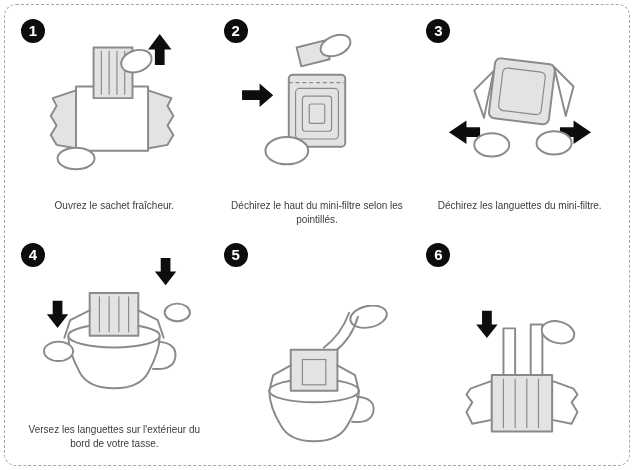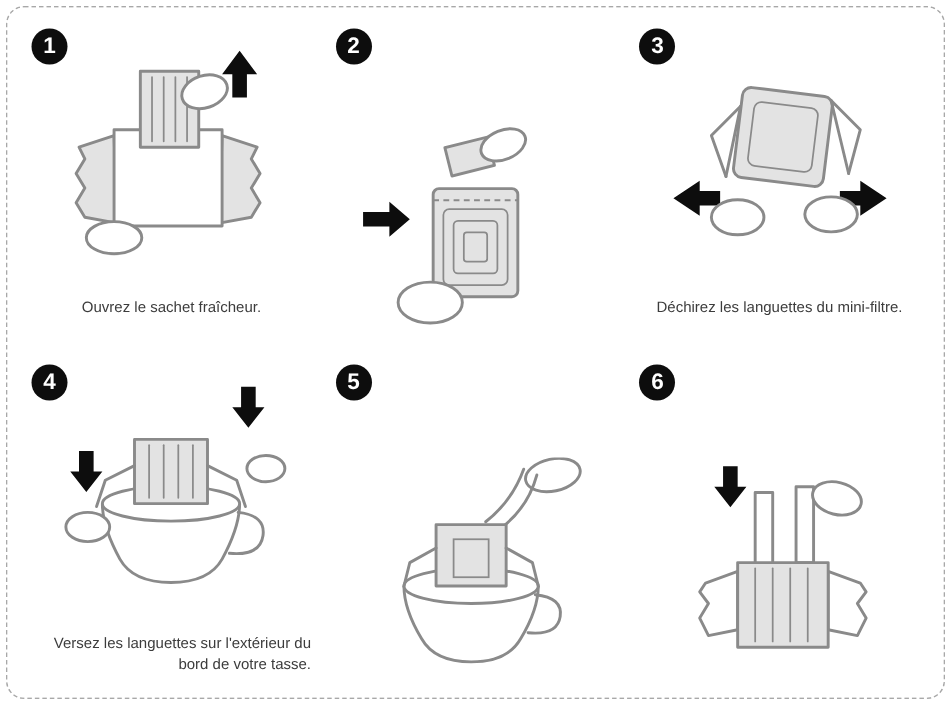--- a/index.html
+++ b/index.html
@@ -25,21 +25,21 @@
   }
   .badge{
     position:absolute;top:8px;left:8px;width:24px;height:24px;
     background:var(--ink);color:#fff;border-radius:50%;
     font-size:15px;font-weight:bold;line-height:24px;text-align:center;
   }
   .art{width:172px;height:146px;flex:0 0 auto;}
   .art svg{width:100%;height:100%;display:block;}
   .caption{
     margin:23px 0 0;font-size:10px;line-height:1.4;color:var(--caption_text);
-    text-align:right;max-width:186px;min-height:28px;
+    text-align:center;max-width:186px;min-height:28px;
   }
   
   .line{fill:none;stroke:var(--line);stroke-width:2;stroke-linecap:round;stroke-linejoin:round;}
   .thin{fill:none;stroke:var(--line);stroke-width:1.2;stroke-linecap:round;}
   .plain{fill:#fff;stroke:var(--line);stroke-width:2;stroke-linejoin:round;}
   .shade{fill:var(--shade);stroke:var(--line);stroke-width:2;stroke-linejoin:round;}
   .dash{fill:none;stroke:var(--line);stroke-width:1.4;stroke-dasharray:4 3;}
   .arrow{fill:var(--ink);stroke:none;}
 </style>
 </head>
@@ -76,20 +76,21 @@
           <rect class="shade" x="66" y="14" width="30" height="20" transform="rotate(-14 81 24)"></rect>
           <ellipse class="plain" cx="104" cy="16" rx="16" ry="10" transform="rotate(-22 104 16)"></ellipse>
           <rect class="shade" x="56" y="46" width="58" height="74" rx="4"></rect>
           <line class="dash" x1="56" y1="54" x2="114" y2="54"></line>
           <rect class="thin" x="63" y="60" width="44" height="52" rx="4"></rect>
           <rect class="thin" x="70" y="68" width="30" height="36" rx="3"></rect>
           <rect class="thin" x="77" y="76" width="16" height="20" rx="2"></rect>
           <ellipse class="plain" cx="54" cy="124" rx="22" ry="14"></ellipse>
         </svg>
       </div>
+      <p class="caption">Déchirez le haut du mini-filtre selon les pointillés.</p>
     </section>
 
     <section class="step">
       <div class="badge">3</div>
       <div class="art">
         <svg viewBox="0 0 170 150">
           <polygon class="arrow" points="30,100 30,93 12,105 30,117 30,110 44,110 44,100"></polygon>
           <polygon class="arrow" points="140,100 140,93 158,105 140,117 140,110 126,110 126,100"></polygon>
           <rect class="shade" x="56" y="32" width="62" height="62" rx="6" transform="rotate(7 87 63)"></rect>
           <rect class="thin" x="65" y="41" width="44" height="44" rx="5" transform="rotate(7 87 63)"></rect>

